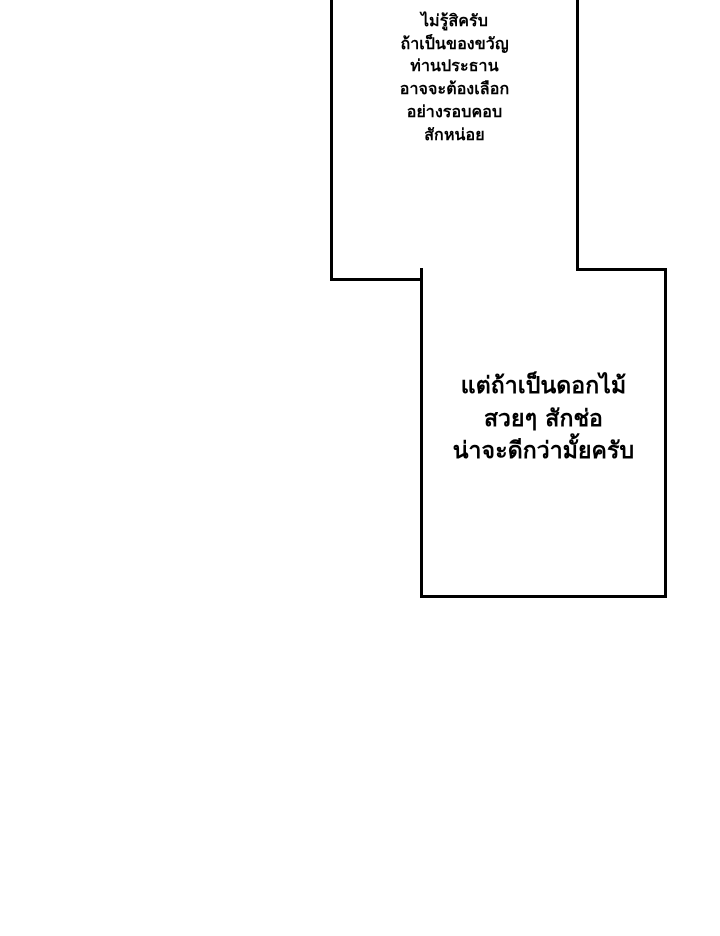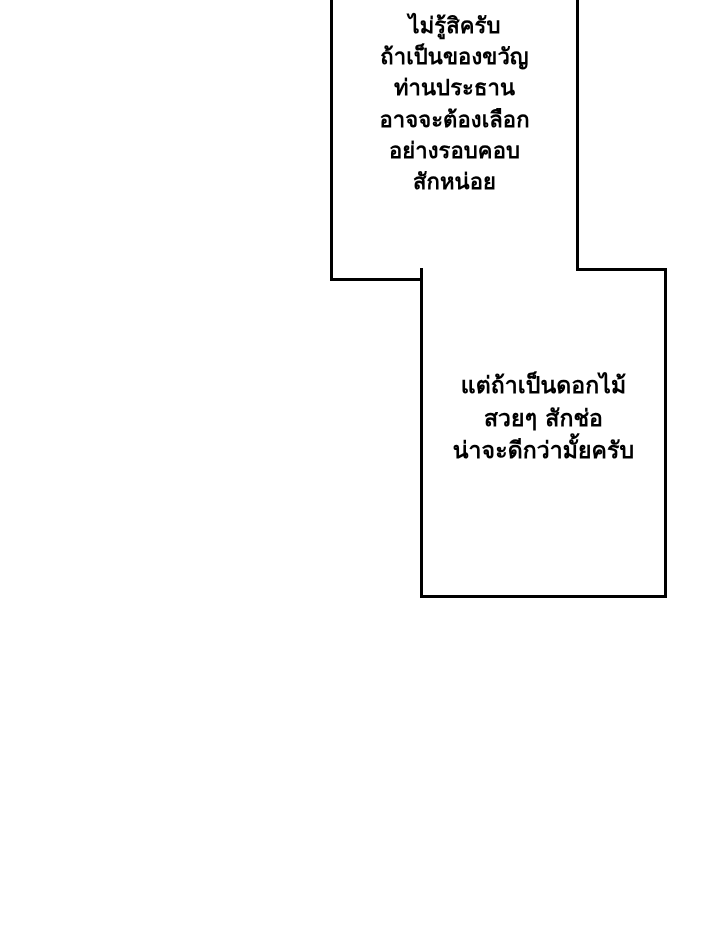--- a/index.html
+++ b/index.html
@@ -59,21 +59,21 @@
     text-align: center;
     color: #000000;
     font-weight: 700;
     line-height: 1.42;
     letter-spacing: 0.1px;
     white-space: pre-line;
   }
 
   .bubble-top .bubble-text {
     top: 18px;
-    font-size: 22px;
+    font-size: 16px;
   }
 
   .bubble-bottom .bubble-text {
     top: 98px;
     font-size: 23px;
   }
 </style>
 </head>
 <body>
 

